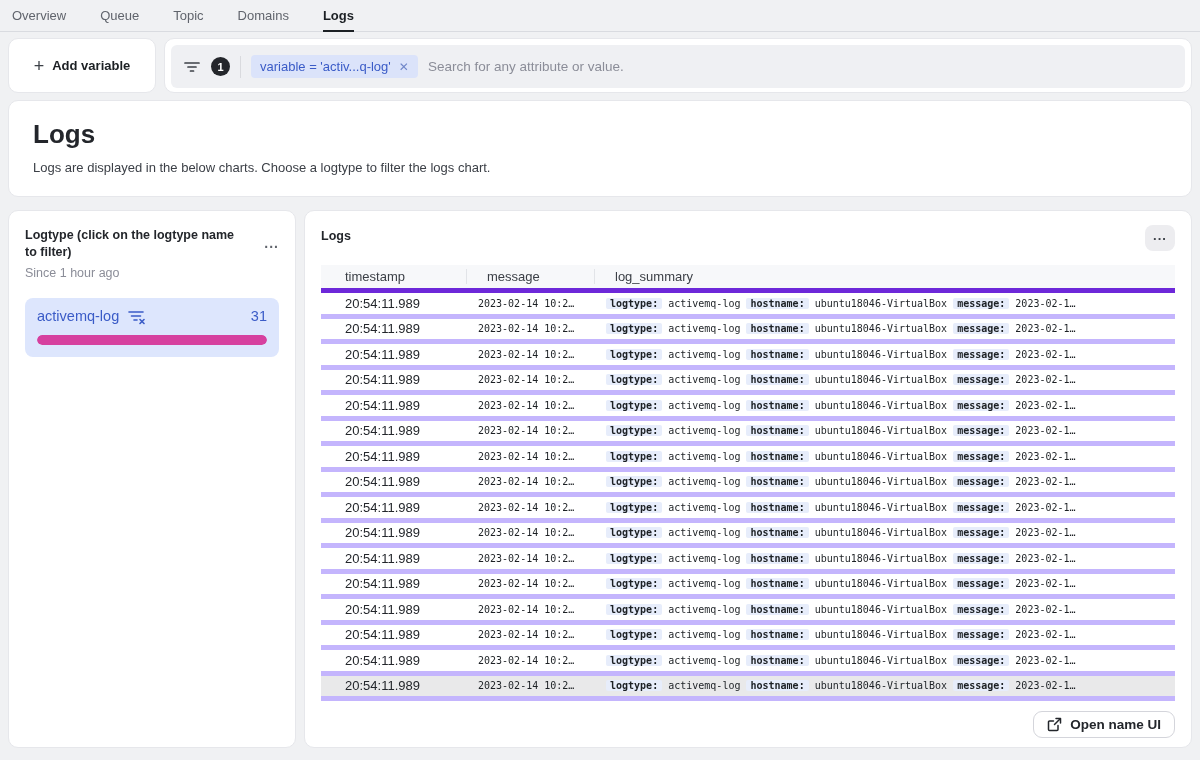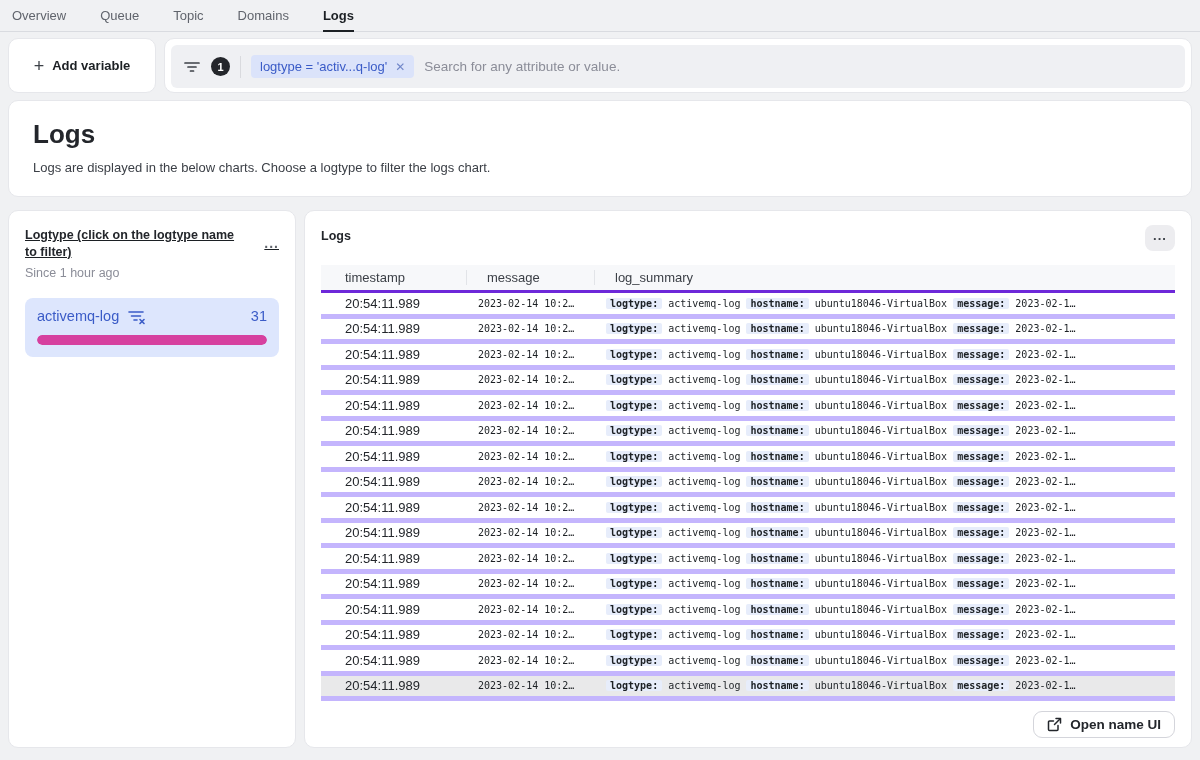--- a/index.html
+++ b/index.html
@@ -58,21 +58,21 @@
   
   .page-head {
     margin:7px 8px 0 8px; height:97px; padding:14px 24px;
   }
   .page-head h1 { margin:4px 0 0 0; font-size:26px; font-weight:700; color:#23262b; }
   .page-head p { margin:10px 0 12px 0; font-size:13px; color:#3c4047; }
 
   
   .panels { display:flex; gap:8px; margin:13px 8px 0 8px; height:538px; }
   .logtype-panel { width:288px; padding:16px; position:relative; }
-  .panel-title-row { display:flex; justify-content:space-between; align-items:center;text-decoration:underline; }
+  .panel-title-row { display:flex; justify-content:space-between; align-items:center; }
   .panel-title { font-size:12.5px; font-weight:700; color:#23262b; line-height:1.35; width:222px; }
   .dots { color:#60646c; font-weight:700; letter-spacing:1px; line-height:0.4; font-size:14px; cursor:pointer; }
   .dots-btn {
     background:#ededf0; border:none; border-radius:8px; width:30px; height:26px;
     display:flex; align-items:center; justify-content:center; cursor:pointer;
     color:#3c4047; font-weight:700; letter-spacing:1px; font-size:13px; padding-bottom:7px;
   }
   .panel-sub { font-size:12.5px; color:#8b8d98; margin-top:5px; }
 
   .logtype-item {
@@ -88,21 +88,21 @@
 
   
   .logs-panel { flex:1; padding:14px 16px; display:flex; flex-direction:column; }
   .logs-head { display:flex; justify-content:space-between; align-items:flex-start; }
   .logs-title { font-size:12.5px; font-weight:700; color:#23262b; padding-top:4px; }
 
   .logtable { margin-top:14px; font-size:13px; }
   .thead {
     display:grid; grid-template-columns:145px 128px 1fr;
     background:#f7f8fa; height:28px; align-items:center;
-    border-bottom:3px solid #6d28d9; color:#3c4047;
+    border-bottom:5px solid #6d28d9; color:#3c4047;
   }
   .thead .th { padding:0 12px 0 24px; font-size:13px; }
   .thead .th + .th { border-left:1px solid #e2e4e8; padding-left:20px; }
   .trow {
     display:grid; grid-template-columns:145px 128px 1fr;
     height:25.5px; align-items:center; border-bottom:5px solid #c4b5fd;
     cursor:pointer;
   }
   .trow.hl { background:#e9e9ea; }
   .td { padding:0 12px 0 24px; white-space:nowrap; overflow:hidden; }
@@ -146,21 +146,21 @@
       <span>
         <svg width="18" height="16" viewBox="0 0 18 16" fill="none" stroke="#3c4047" stroke-width="1.7" stroke-linecap="round">
           <line x1="2" y1="4" x2="16" y2="4"></line>
           <line x1="5" y1="8" x2="13" y2="8"></line>
           <line x1="7.5" y1="12" x2="10.5" y2="12"></line>
         </svg>
       </span>
       <span class="badge">1</span>
       <span class="vdivider"></span>
       <span class="chip">
-        <span>logtype = 'activ...q-log'</span>
+        <span>variable = 'activ...q-log'</span>
         <span class="x">✕</span>
       </span>
       <span class="placeholder">Search for any attribute or value.</span>
     </div>
   </div>
 </div>
 
 <section class="card page-head">
   <h1>Logs</h1>
   <p>Logs are displayed in the below charts. Choose a logtype to filter the logs chart.</p>

